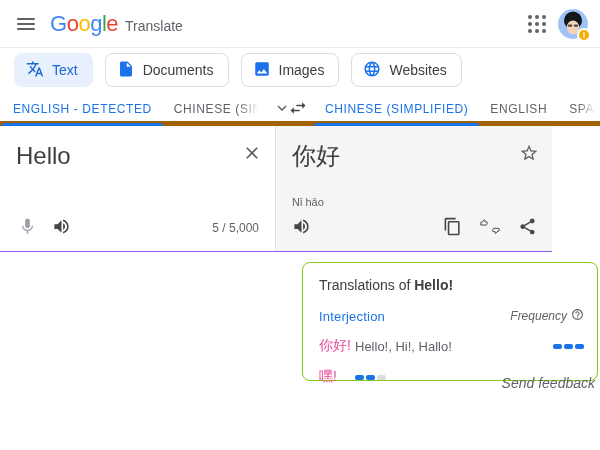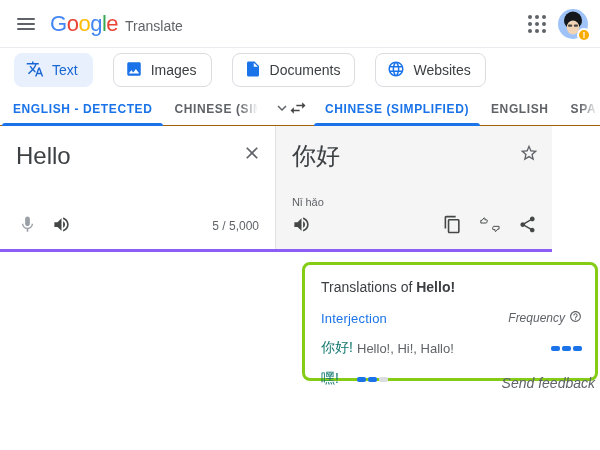--- a/index.html
+++ b/index.html
@@ -24,76 +24,76 @@
   .apps-grid { width:18px; height:18px; display:grid; grid-template-columns:repeat(3,4px);
     grid-template-rows:repeat(3,4px); gap:3px; cursor:pointer; }
   .apps-grid i { width:4px; height:4px; border-radius:50%; background:#5f6368; }
   .avatar { position:relative; width:30px; height:30px; cursor:pointer; }
   .avatar svg { display:block; }
   .avatar-badge { position:absolute; right:-3px; bottom:-3px; width:14px; height:14px;
     background:#f9ab00; border:2px solid #fff; border-radius:50%; color:#fff;
     font-size:9px; font-weight:bold; display:flex; align-items:center; justify-content:center; }
 
   
-  .chips { position:absolute; top:53px; left:14px; display:flex; gap:20px; }
+  .chips { position:absolute; top:53px; left:14px; display:flex; gap:12px; }
   .chip { height:34px; border:1px solid #dadce0; border-radius:8px; background:#fff;
     display:flex; align-items:center; gap:8px; padding:0 14px 0 11px;
     font-size:14px; font-weight:500; color:#3c4043; cursor:pointer; white-space:nowrap; }
   .chip svg { flex:0 0 auto; }
   .chip.active { background:#e8f0fe; border-color:#e8f0fe; color:#1967d2; }
 
   
   .langbar { position:absolute; top:92px; left:0; right:0; height:34px;
-    border-bottom:1px solid #a16207; font-size:12px; font-weight:700;
+    border-bottom:5px solid #a16207; font-size:12px; font-weight:400;
     letter-spacing:.6px; color:#5f6368; background:#fff; }
   .lang-group { position:absolute; top:0; height:34px; display:flex; align-items:stretch; }
   .lang-group.src { left:2px; }
   .lang-group.tgt { left:314px; }
   .lang-tab { position:relative; display:flex; align-items:center; padding:0 11px;
     cursor:pointer; white-space:nowrap; }
   .lang-tab.active { color:#1a73e8; }
   .lang-tab.active::after { content:""; position:absolute; left:0; right:0; bottom:0;
     height:3px; background:#1a73e8; border-radius:3px 3px 0 0; }
   .clip { position:relative; overflow:hidden; display:inline-block; }
   .clip-src { width:84px; }
   .clip-tgt { width:27px; }
   .clip::after { content:""; position:absolute; top:0; right:0; width:18px; height:100%;
     background:linear-gradient(to right, rgba(255,255,255,0), #fff); }
   .lang-caret { display:flex; align-items:center; padding:0 4px; cursor:pointer; }
   .swap-btn { position:absolute; left:286px; top:7px; width:24px; height:20px;
     display:flex; align-items:center; justify-content:center; cursor:pointer; }
 
   
   .transbox { position:absolute; top:126px; left:0; width:552px; height:126px;
-    border-bottom:3px solid #8b5cf6; display:flex; }
+    border-bottom:1px solid #8b5cf6; display:flex; }
   .panel { position:relative; width:300px; height:100%; }
   .panel.src { background:#fff; border-right:1px solid #e0e0e0; }
   .panel.tgt { background:#f5f5f5; }
   .big-text { position:absolute; left:16px; top:15px; font-size:24px; color:#3c4043; line-height:30px; }
   .icon-btn { display:flex; align-items:center; justify-content:center; cursor:pointer; }
   .close-btn { position:absolute; right:13px; top:17px; }
   .star-btn  { position:absolute; right:13px; top:17px; }
   .mic-btn { position:absolute; left:18px; bottom:11px; }
   .spk-src { position:absolute; left:52px; bottom:11px; }
   .spk-tgt { position:absolute; left:16px; bottom:11px; }
   .counter { position:absolute; right:16px; bottom:16px; font-size:12px; color:#5f6368; }
   .pinyin { position:absolute; left:16px; top:70px; font-size:11px; color:#5f6368; }
   .tgt-actions { position:absolute; right:15px; bottom:11px; display:flex; gap:17px; align-items:center; }
 
   
   .card { position:absolute; left:302px; top:262px; width:296px; height:119px;
-    border:3px solid #84cc16; border-radius:8px; background:#fff; padding:14px 13px 12px 16px; }
+    border:1px solid #84cc16; border-radius:8px; background:#fff; padding:14px 13px 12px 16px; }
   .card-title { font-size:14px; color:#3c4043; }
   .card-title .bold { font-weight:bold; }
   .pos-row { display:flex; justify-content:space-between; align-items:center; margin-top:15px;gap:24px; }
   .pos { font-size:13px; font-weight:500; color:#1a73e8; letter-spacing:.2px; }
   .freq-label { display:flex; align-items:center; gap:4px; font-size:12px;
     font-style:italic; color:#5f6368; }
   .trow { display:flex; align-items:center; margin-top:13px; }
-  .term { width:36px; font-size:14px; font-weight:500; color:#0f766e; white-space:nowrap; }
+  .term { width:36px; font-size:14px; font-weight:500; color:#ec4899; white-space:nowrap; }
   .gloss { flex:1; font-size:13px; color:#5f6368; padding-left:0px; white-space:nowrap; }
   .bars { display:flex; gap:2px; }
   .bars .seg { width:9px; height:5px; border-radius:2px; }
   .bars .seg.on { background:#1a73e8; }
   .bars .seg.off { background:#dadce0; }
 
   .feedback { position:absolute; top:375px; right:5px; font-size:14px; font-style:italic;
     color:#5f6368; cursor:pointer; }
 </style>
 </head>
@@ -147,32 +147,32 @@
       <span>
         <svg width="18" height="18" viewBox="0 0 24 24" fill="#1967d2">
             <path d="M12.87 15.07l-2.54-2.51.03-.03c1.74-1.94 2.98-4.17 3.71-6.53H17V4h-7V2H8v2H1v1.99h11.17C11.5 7.92 10.44 9.75 9 11.35 8.07 10.32 7.3 9.19 6.69 8h-2c.73 1.63 1.73 3.17 2.98 4.56l-5.09 5.02L4 19l5-5 3.11 3.11.76-2.04zM18.5 10h-2L12 22h2l1.12-3h4.75L21 22h2l-4.5-12zm-2.62 7l1.62-4.33L19.12 17h-3.24z"></path>
           </svg>
       </span>
       <span>Text</span>
     </div>
     <div class="chip">
       <span>
         <svg width="18" height="18" viewBox="0 0 24 24" fill="#1a73e8">
+            <path d="M6 2c-1.1 0-1.99.9-1.99 2L4 20c0 1.1.89 2 1.99 2H18c1.1 0 2-.9 2-2V8l-6-6H6zm7 7V3.5L18.5 9H13z"></path>
+          </svg>
+      </span>
+      <span>Documents</span>
+    </div>
+    <div class="chip">
+      <span>
+        <svg width="18" height="18" viewBox="0 0 24 24" fill="#1a73e8">
             <path d="M21 19V5c0-1.1-.9-2-2-2H5c-1.1 0-2 .9-2 2v14c0 1.1.9 2 2 2h14c1.1 0 2-.9 2-2zM8.5 13.5l2.5 3.01L14.5 12l4.5 6H5l3.5-4.5z"></path>
           </svg>
       </span>
       <span>Images</span>
-    </div>
-    <div class="chip">
-      <span>
-        <svg width="18" height="18" viewBox="0 0 24 24" fill="#1a73e8">
-            <path d="M6 2c-1.1 0-1.99.9-1.99 2L4 20c0 1.1.89 2 1.99 2H18c1.1 0 2-.9 2-2V8l-6-6H6zm7 7V3.5L18.5 9H13z"></path>
-          </svg>
-      </span>
-      <span>Documents</span>
     </div>
     <div class="chip">
       <span>
         <svg width="18" height="18" viewBox="0 0 24 24" fill="#1a73e8">
             <path d="M11.99 2C6.47 2 2 6.48 2 12s4.47 10 9.99 10C17.52 22 22 17.52 22 12S17.52 2 11.99 2zm6.93 6h-2.95c-.32-1.25-.78-2.45-1.38-3.56 1.84.63 3.37 1.91 4.33 3.56zM12 4.04c.83 1.2 1.48 2.53 1.91 3.96h-3.82c.43-1.43 1.08-2.76 1.91-3.96zM4.26 14C4.1 13.36 4 12.69 4 12s.1-1.36.26-2h3.38c-.08.66-.14 1.32-.14 2 0 .68.06 1.34.14 2H4.26zm.82 2h2.95c.32 1.25.78 2.45 1.38 3.56-1.84-.63-3.37-1.9-4.33-3.56zm2.95-8H5.08c.96-1.66 2.49-2.93 4.33-3.56C8.81 5.55 8.35 6.75 8.03 8zM12 19.96c-.83-1.2-1.48-2.53-1.91-3.96h3.82c-.43 1.43-1.08 2.76-1.91 3.96zM14.34 14H9.66c-.09-.66-.16-1.32-.16-2 0-.68.07-1.35.16-2h4.68c.09.65.16 1.32.16 2 0 .68-.07 1.34-.16 2zm.25 5.56c.6-1.11 1.06-2.31 1.38-3.56h2.95c-.96 1.65-2.49 2.93-4.33 3.56zM16.36 14c.08-.66.14-1.32.14-2 0-.68-.06-1.34-.14-2h3.38c.16.64.26 1.31.26 2s-.1 1.36-.26 2h-3.38z"></path>
           </svg>
       </span>
       <span>Websites</span>
     </div>
   </div>

